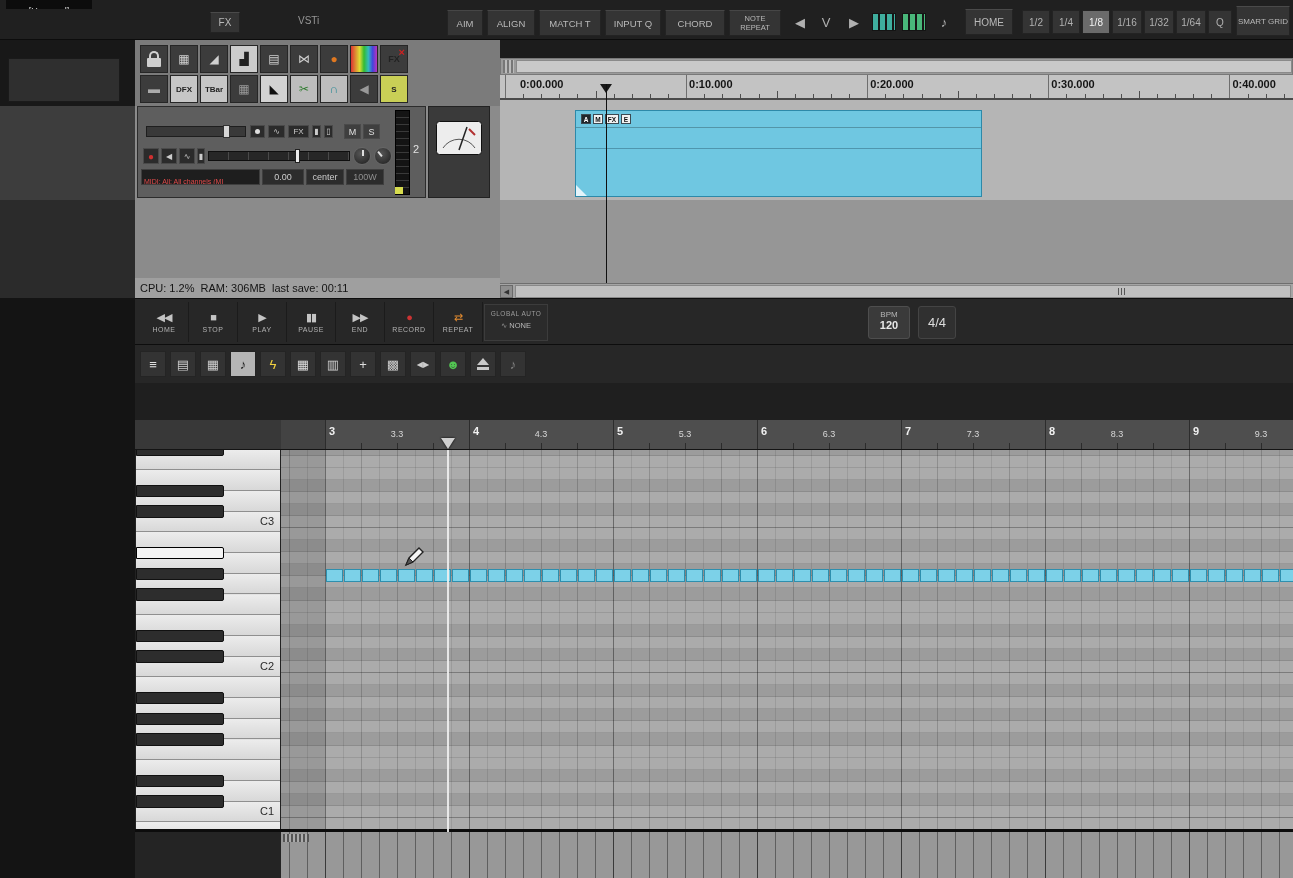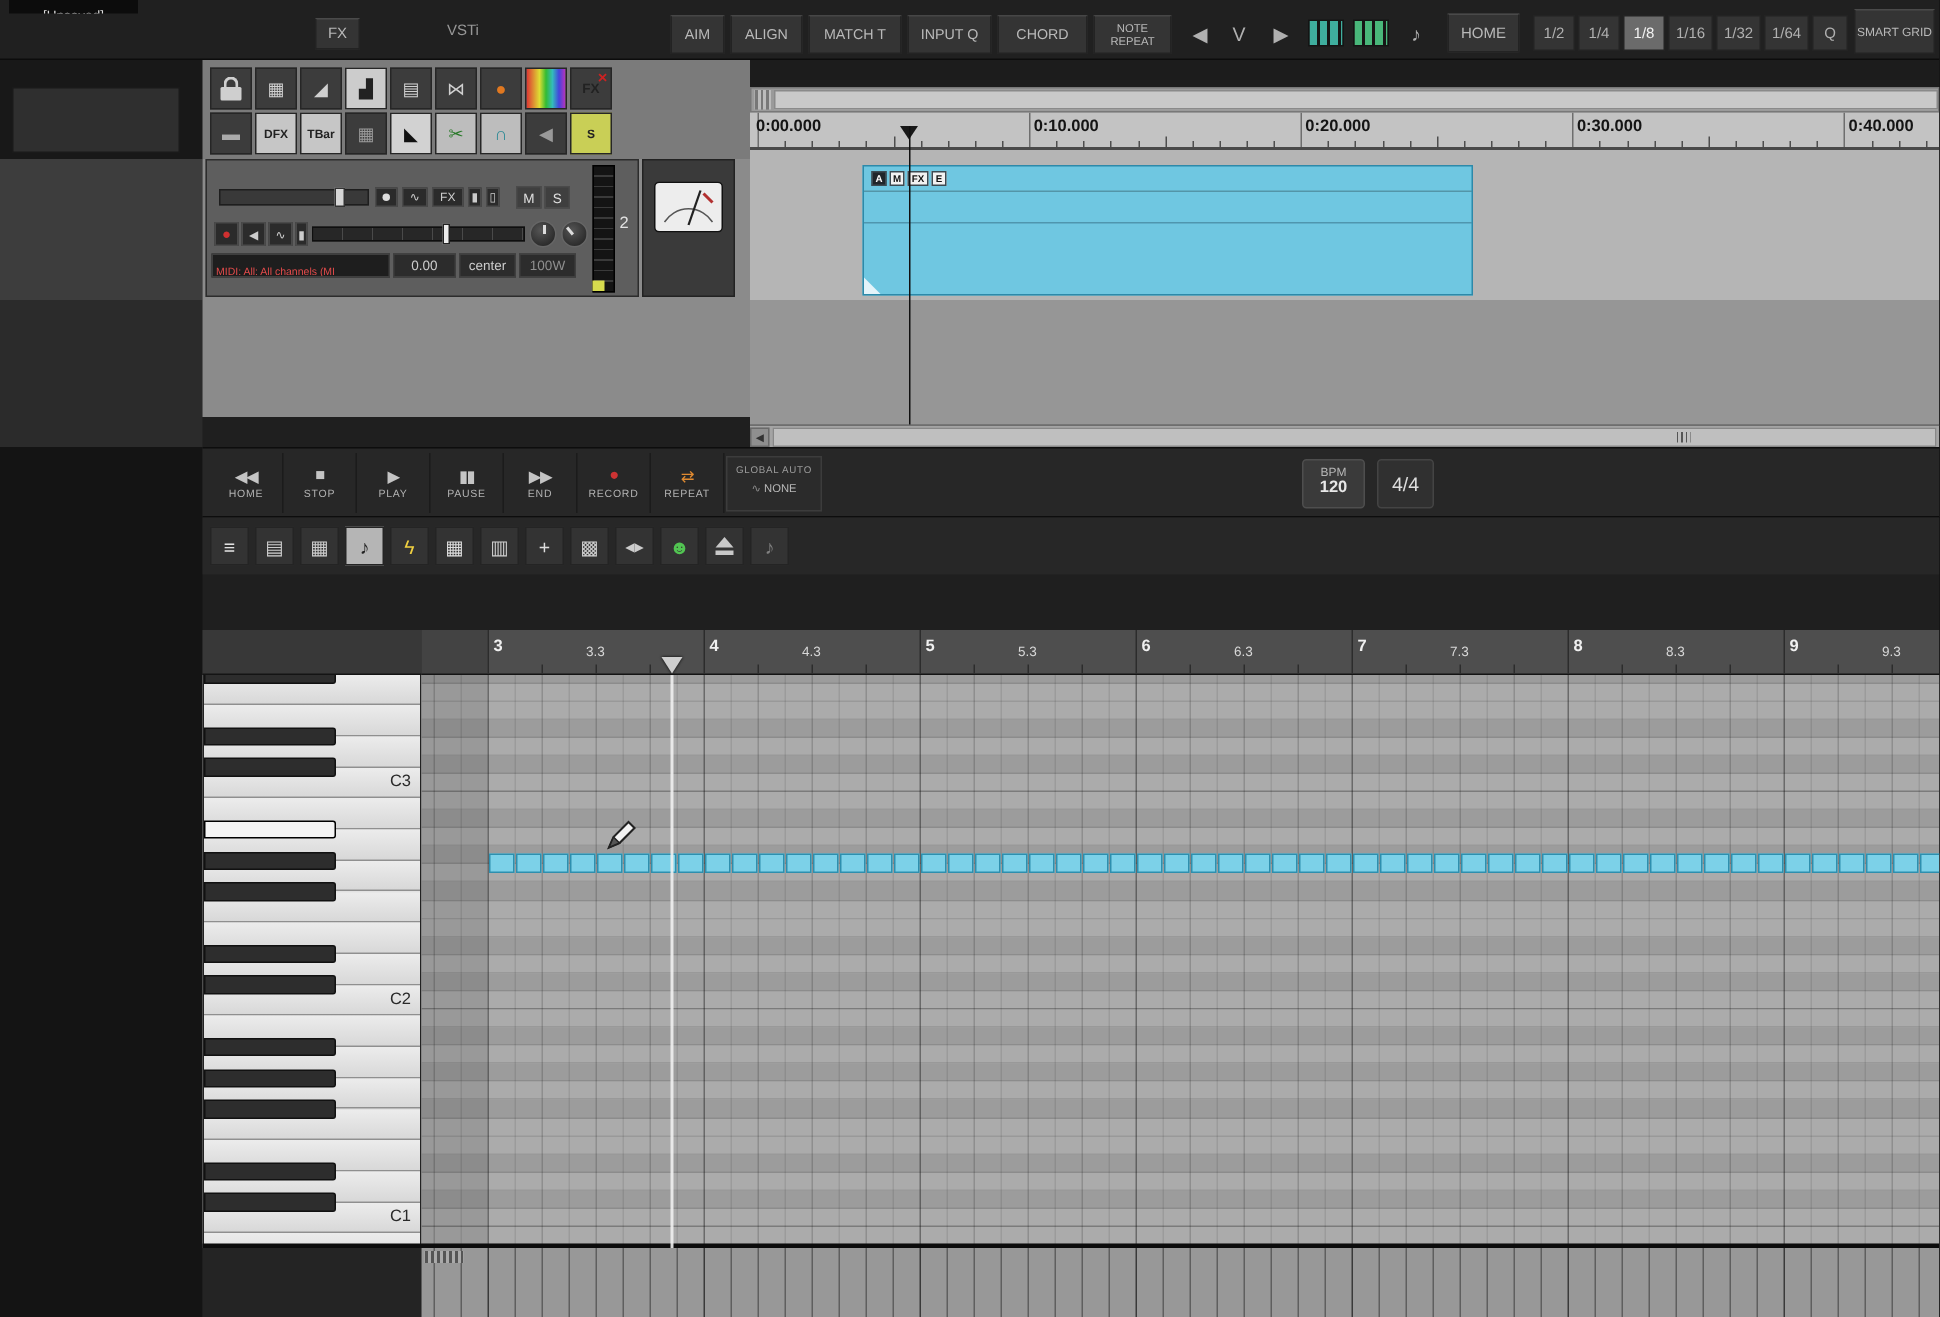--- a/index.html
+++ b/index.html
@@ -68,20 +68,23 @@
       <div style="position: absolute; left: 35px; top: 35px; width: 28px; height: 28px; background: rgb(198, 198, 198); border: 1px solid rgb(38, 38, 38); display: flex; flex-direction: column; align-items: center; justify-content: center; color: rgb(34, 34, 34); font-size: 8px; font-weight: bold;">DFX</div>
       <div style="position: absolute; left: 65px; top: 35px; width: 28px; height: 28px; background: rgb(198, 198, 198); border: 1px solid rgb(38, 38, 38); display: flex; flex-direction: column; align-items: center; justify-content: center; color: rgb(34, 34, 34); font-size: 8px; font-weight: bold;">TBar</div>
       <div style="position: absolute; left: 95px; top: 35px; width: 28px; height: 28px; background: rgb(60, 60, 60); border: 1px solid rgb(38, 38, 38); display: flex; flex-direction: column; align-items: center; justify-content: center; color: rgb(154, 154, 154); font-size: 12px;">▦</div>
       <div style="position: absolute; left: 125px; top: 35px; width: 28px; height: 28px; background: rgb(210, 210, 210); border: 1px solid rgb(38, 38, 38); display: flex; flex-direction: column; align-items: center; justify-content: center; color: rgb(17, 17, 17); font-size: 12px;">◣</div>
       <div style="position: absolute; left: 155px; top: 35px; width: 28px; height: 28px; background: rgb(189, 189, 189); border: 1px solid rgb(38, 38, 38); display: flex; flex-direction: column; align-items: center; justify-content: center; color: rgb(42, 122, 42); font-size: 12px;">✂</div>
       <div style="position: absolute; left: 185px; top: 35px; width: 28px; height: 28px; background: rgb(189, 189, 189); border: 1px solid rgb(38, 38, 38); display: flex; flex-direction: column; align-items: center; justify-content: center; color: rgb(46, 138, 150); font-size: 12px;">∩</div>
       <div style="position: absolute; left: 215px; top: 35px; width: 28px; height: 28px; background: rgb(60, 60, 60); border: 1px solid rgb(38, 38, 38); display: flex; flex-direction: column; align-items: center; justify-content: center; color: rgb(153, 153, 153); font-size: 12px;">◀</div>
       <div style="position: absolute; left: 245px; top: 35px; width: 28px; height: 28px; background: rgb(201, 207, 86); border: 1px solid rgb(38, 38, 38); display: flex; flex-direction: column; align-items: center; justify-content: center; color: rgb(34, 34, 34); font-size: 8px; font-weight: bold;">S</div>
     </div>
   <div class="abs" style="left:135px;top:106px;width:365px;height:172px;background:#8b8b8b;"></div>
+  <div class="abs" style="left:135px;top:278px;width:365px;height:20px;background:#9f9f9f;">
+    <span style="position:absolute;left:5px;top:4px;font-size:11px;color:#141414;white-space:pre;">CPU: 1.2%  RAM: 306MB  last save: 00:11</span>
+  </div>
 
   <div id="trackpanel" class="abs" style="left:137px;top:106px;width:289px;height:92px;background:#5e5e5e;border:1px solid #2c2c2c;">
     <div style="position:absolute;left:8px;top:19px;width:100px;height:11px;background:#393939;border:1px solid #1e1e1e;">
       <div style="position:absolute;left:76px;top:-2px;width:7px;height:13px;background:#d6d6d6;border:1px solid #333;"></div>
     </div>
     <div class="tpb" style="left:112px;top:18px;width:15px;height:13px;">
         <span style="width:5px;height:5px;background:#ddd;border-radius:50%;"></span>
       </div>
     <div class="tpb" style="left:130px;top:18px;width:17px;height:13px;font-size:8px;color:#ccc;">∿</div>
     <div class="tpb" style="left:150px;top:18px;width:21px;height:13px;font-size:8px;color:#ccc;">FX</div>
@@ -162,21 +165,21 @@
         <div style="position: absolute; left: 620.74px; bottom: 0px; width: 1px; height: 4px; background: rgb(78, 78, 78);"></div>
         <div style="position: absolute; left: 638.85px; bottom: 0px; width: 1px; height: 7px; background: rgb(78, 78, 78);"></div>
         <div style="position: absolute; left: 656.96px; bottom: 0px; width: 1px; height: 4px; background: rgb(78, 78, 78);"></div>
         <div style="position: absolute; left: 675.07px; bottom: 0px; width: 1px; height: 4px; background: rgb(78, 78, 78);"></div>
         <div style="position: absolute; left: 693.18px; bottom: 0px; width: 1px; height: 4px; background: rgb(78, 78, 78);"></div>
         <div style="position: absolute; left: 711.29px; bottom: 0px; width: 1px; height: 4px; background: rgb(78, 78, 78);"></div>
         <div style="position: absolute; left: 747.51px; bottom: 0px; width: 1px; height: 4px; background: rgb(78, 78, 78);"></div>
         <div style="position: absolute; left: 765.62px; bottom: 0px; width: 1px; height: 4px; background: rgb(78, 78, 78);"></div>
         <div style="position: absolute; left: 783.73px; bottom: 0px; width: 1px; height: 4px; background: rgb(78, 78, 78);"></div>
         <div style="position: absolute; left: 5px; top: 0px; width: 1px; height: 25px; background: rgb(110, 110, 110);"></div>
-        <div style="position: absolute; left: 4px; top: 3px; font-size: 11px; font-weight: bold; color: rgb(20, 20, 20);">0:00.000</div>
+        <div style="position: absolute; left: 20px; top: 3px; font-size: 11px; font-weight: bold; color: rgb(20, 20, 20);">0:00.000</div>
         <div style="position: absolute; left: 186.1px; top: 0px; width: 1px; height: 25px; background: rgb(110, 110, 110);"></div>
         <div style="position: absolute; left: 189.1px; top: 3px; font-size: 11px; font-weight: bold; color: rgb(20, 20, 20);">0:10.000</div>
         <div style="position: absolute; left: 367.2px; top: 0px; width: 1px; height: 25px; background: rgb(110, 110, 110);"></div>
         <div style="position: absolute; left: 370.2px; top: 3px; font-size: 11px; font-weight: bold; color: rgb(20, 20, 20);">0:20.000</div>
         <div style="position: absolute; left: 548.3px; top: 0px; width: 1px; height: 25px; background: rgb(110, 110, 110);"></div>
         <div style="position: absolute; left: 551.3px; top: 3px; font-size: 11px; font-weight: bold; color: rgb(20, 20, 20);">0:30.000</div>
         <div style="position: absolute; left: 729.4px; top: 0px; width: 1px; height: 25px; background: rgb(110, 110, 110);"></div>
         <div style="position: absolute; left: 732.4px; top: 3px; font-size: 11px; font-weight: bold; color: rgb(20, 20, 20);">0:40.000</div>
       </div>
     <div class="abs" style="left:0;top:60px;width:793px;height:100px;background:#b5b5b5;"></div>

